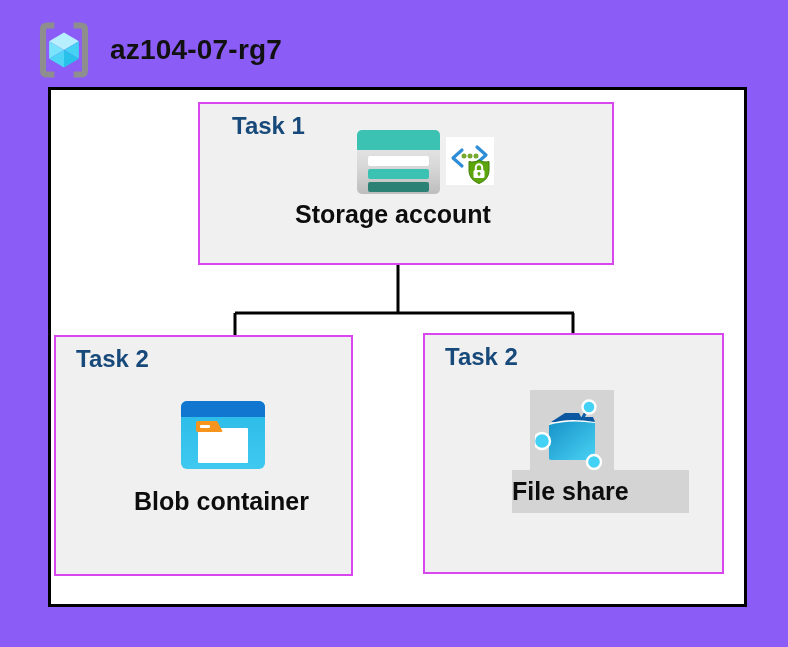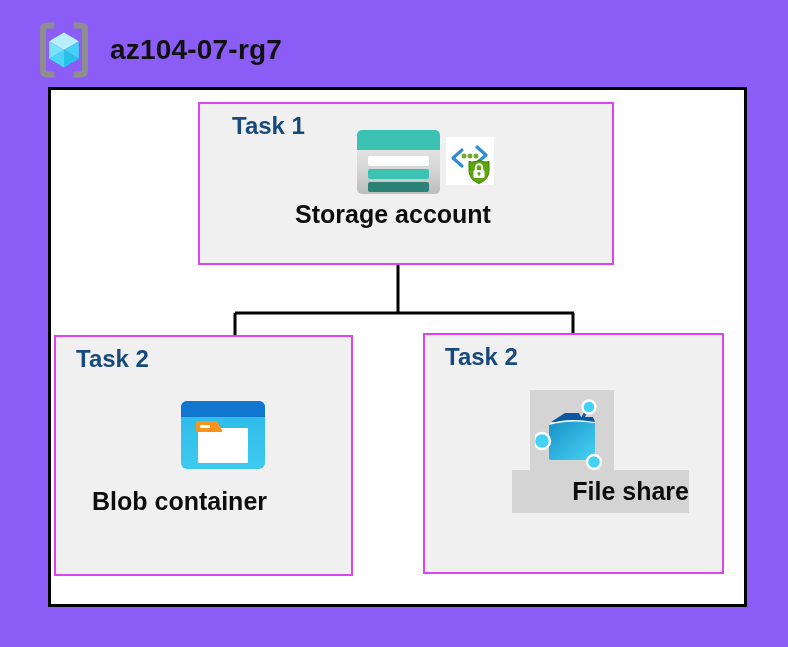--- a/index.html
+++ b/index.html
@@ -100,38 +100,38 @@
   }
   #blob-icon .titlebar { position: absolute; left: 0; right: 0; top: 0; height: 16px; background: #1176D0; }
   #blob-icon .folder   { position: absolute; left: 17px; top: 27px; width: 50px; height: 35px; background: #ffffff; border-radius: 1px; }
   #blob-icon .tab {
     position: absolute; left: 15px; top: 20px; width: 27px; height: 11px;
     background: #F7941E; border-radius: 2px;
     clip-path: polygon(0 0, 78% 0, 100% 100%, 0 100%);
   }
   #blob-icon .tab-dash { position: absolute; left: 19px; top: 24px; width: 10px; height: 3px; background: #ffffff; border-radius: 1px; }
 
-  #blob-caption { left: 0; right: 0; top: 150px; text-align: left; padding-left: 36px; }
+  #blob-caption { left: 0; right: 0; top: 150px; text-align: center; padding-left: 36px; }
 
   
   #fileshare-bg {
     position: absolute; left: 105px; top: 55px;
     width: 84px; height: 87px;
     background: #D4D4D4;
   }
   #fileshare-bg svg { position: absolute; left: 5px; top: 6px; }
   #fileshare-band {
     position: absolute; left: 87px; top: 135px;
     width: 177px; height: 43px;
     background: #D4D4D4;
   }
   #fileshare-caption {
     position: static;
     line-height: 43px;
-    text-align: right;
+    text-align: left;
     font-size: 25px; font-weight: 700; color: #0d0d0d;
   }
 </style>
 </head>
 <body>
 
 <div id="canvas">
 
   <div id="rg-header">
     <svg id="rg-icon" viewBox="0 0 64 70">

